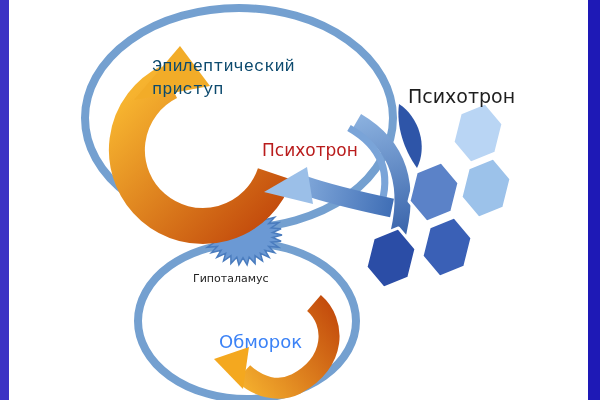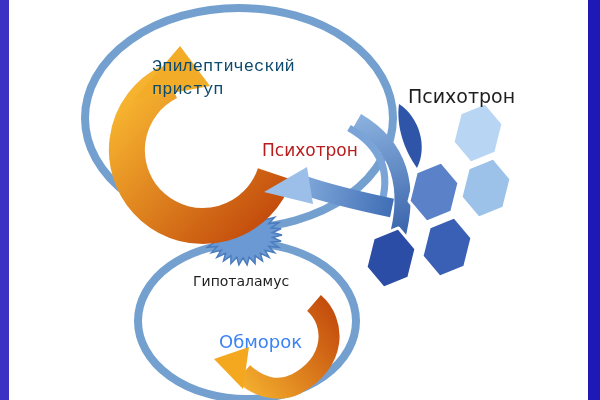--- a/index.html
+++ b/index.html
@@ -16,21 +16,21 @@
   #diagram-svg{position:absolute;left:0;top:0;}
   .label{position:absolute;line-height:1.35;white-space:pre-line;}
   .label-orange{color:#0c4a6e;font-family:Liberation Mono, monospace;}
   .label-orange2{color:#3b82f6;}
   .label-blue{color:#b91c1c;}
   .label-black{color:#1E1E1E;}
   #epileptic-label{left:152px;top:56px;width:178px;font-size:17px;}
   #psychotron-label{left:262px;top:139px;font-size:17px;}
   #hippocampus-label{left:408px;top:84px;font-size:19px;}
   #temporal-label{left:481px;top:223px;width:112px;font-size:19px;}
-  #hypothalamus-label{left:193px;top:272px;font-size:14px;}
+  #hypothalamus-label{left:193px;top:272px;font-size:11px;}
   #fainting-label{left:219px;top:330px;font-size:18px;}
 </style>
 </head>
 <body>
 
 <div id="stage">
 
   <svg id="diagram-svg" width="600" height="400" viewBox="0 0 600 400">
     <defs>
       <linearGradient id="gradOrangeTop" gradientUnits="userSpaceOnUse" x1="160" y1="66" x2="292" y2="192">

